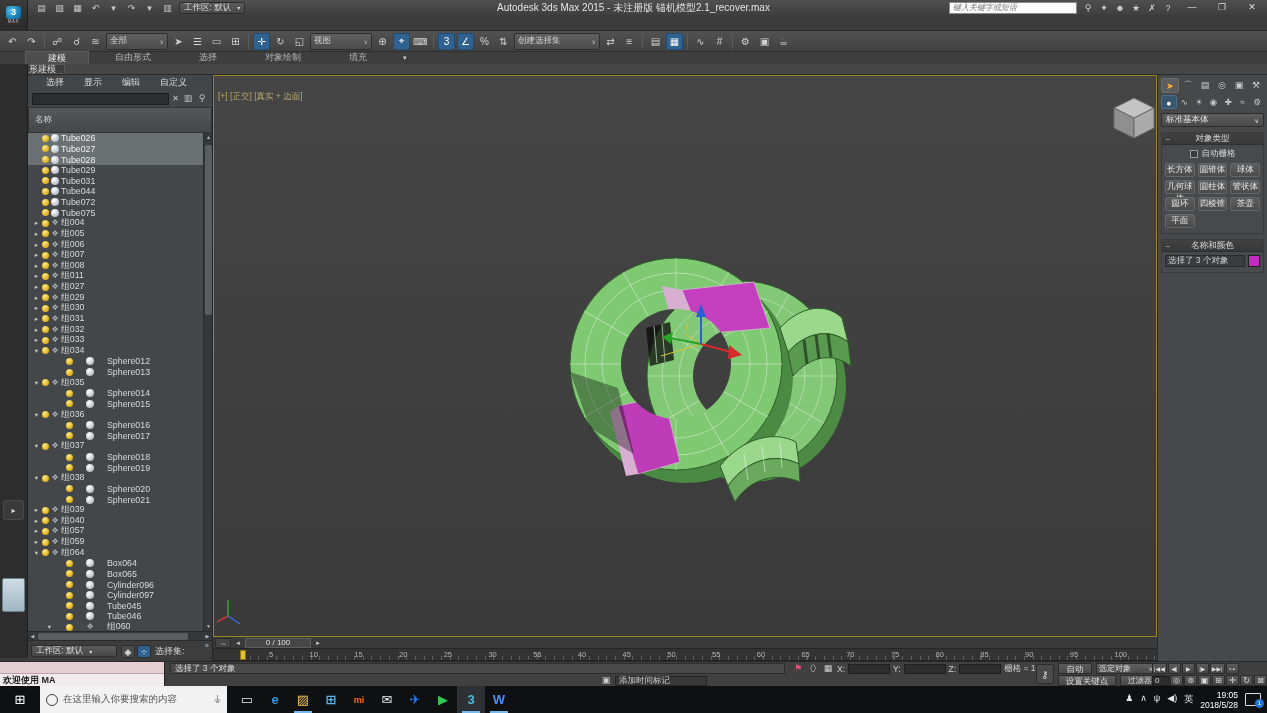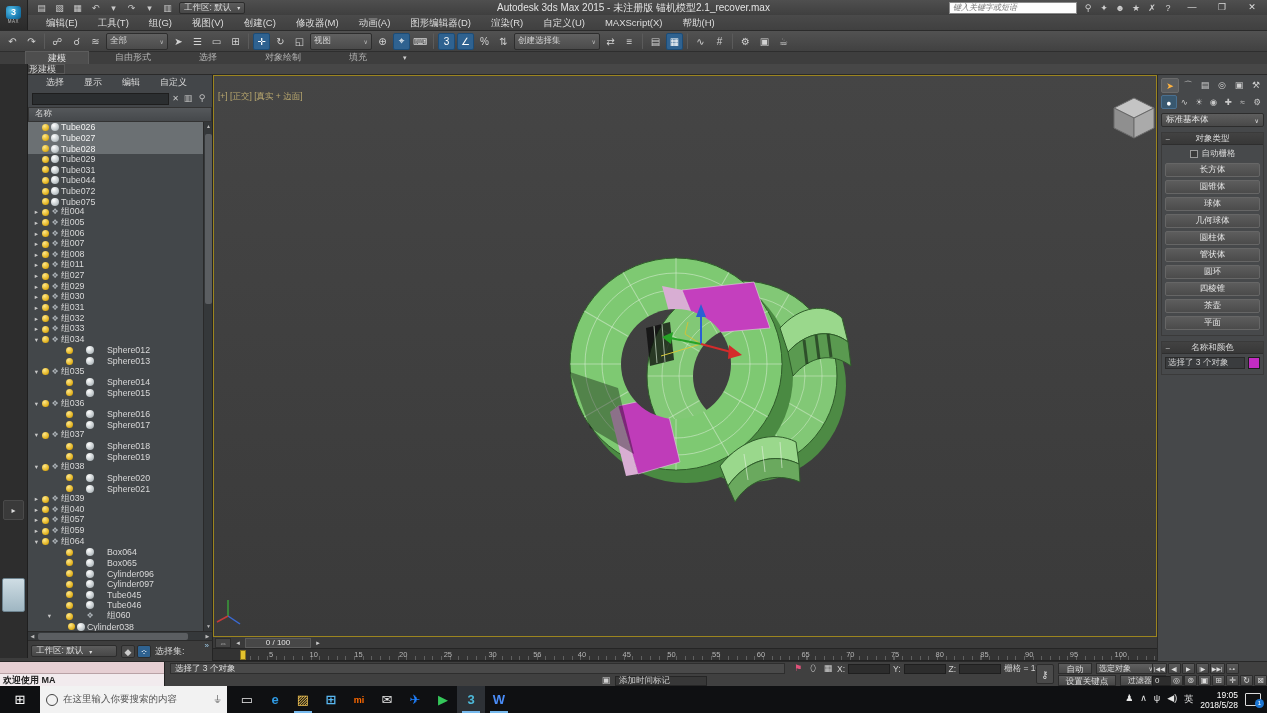--- a/index.html
+++ b/index.html
@@ -51,21 +51,21 @@
   .strip-tab{position:absolute;left:2px;top:578px;width:23px;height:34px;background:linear-gradient(#cfdde4,#9fb6c2);border:1px solid #6d838f;border-radius:2px;}
 
   
   .explorer{left:28px;top:75px;width:185px;height:565px;background:#3f4244;border-right:1px solid #242424;display:flex;flex-direction:column;}
   .exp-menu{height:15px;display:flex;align-items:center;gap:4px;padding-left:10px;background:#434649;}
   .exp-menu span{padding:0 8px;font-size:9px;color:#d8d8d8;}
   .exp-search{height:17px;display:flex;align-items:center;gap:3px;padding:0 4px;background:#434649;}
   .exp-input{flex:1;height:12px;background:#2b2e30;border:1px solid #1e1e1e;}
   .exp-x{color:#c8c8c8;font-size:8px;}
   .exp-ic{width:12px;height:11px;color:#c0c0c0;font-size:9px;text-align:center;line-height:11px;}
-  .exp-header{height:15px;background:linear-gradient(#55585b,#45484b);border:1px solid #333;display:flex;align-items:flex-start;padding-left:6px;font-size:8.5px;color:#d5d5d5;position:relative;font-family:Liberation Mono, monospace;}
+  .exp-header{height:26px;background:linear-gradient(#55585b,#45484b);border:1px solid #333;display:flex;align-items:center;padding-left:6px;font-size:8.5px;color:#d5d5d5;position:relative;font-family:Liberation Mono, monospace;}
   .exp-body{flex:1;display:flex;overflow:hidden;background:#43474a;}
   .exp-list{flex:1;overflow:hidden;}
   .row{height:10.63px;display:flex;align-items:center;padding-left:5px;gap:2px;white-space:nowrap;}
   .row.sel{background:#6b7073;}
   .row .arr{width:7px;font-size:6.5px;color:#c8c8c8;text-align:center;}
   .row .bulb{width:7px;height:7px;border-radius:50%;background:radial-gradient(circle at 35% 30%,#ffe88a,#e3b31f 65%,#b5860f);flex:0 0 7px;}
   .row .oic{width:8px;height:8px;flex:0 0 8px;font-size:8px;line-height:8px;text-align:center;}
   .row.geo .oic{border-radius:50%;background:radial-gradient(circle at 35% 30%,#ffffff,#c3cacd 60%,#8d9499);}
   .row.group .oic{color:#aab0b5;}
   .row.d1{padding-left:18px;gap:13px;}
@@ -112,21 +112,21 @@
   .cp-sub{flex:1;height:14px;text-align:center;line-height:14px;font-size:8.5px;color:#c9c9c9;border-radius:2px;}
   .cp-sub.active{background:#39586f;border:1px solid #4a7090;color:#fff;}
   .cp-drop{height:14px;margin-top:3px;background:linear-gradient(#5e5e5e,#494949);border:1px solid #2d2d2d;border-radius:2px;display:flex;align-items:center;justify-content:space-between;padding:0 4px;font-size:8.5px;color:#e0e0e0;}
   .rollout{margin-top:5px;border:1px solid #3a3a3a;background:#47494b;}
   .ro-head{height:12px;background:linear-gradient(#424242,#383838);display:flex;align-items:center;font-size:8.5px;color:#dcdcdc;border-bottom:1px solid #2e2e2e;}
   .ro-head .minus{width:12px;text-align:center;color:#bbb;}
   .ro-head .ttl{flex:1;text-align:center;padding-right:12px;}
   .ro-body{padding:3px 3px 5px;}
   .cb-row{display:flex;align-items:center;justify-content:center;gap:4px;height:12px;font-size:8.5px;color:#d8d8d8;}
   .cb{width:8px;height:8px;border:1px solid #9a9a9a;background:#3a3a3a;}
-  .prim-grid{display:grid;grid-template-columns:1fr;gap:3px;margin-top:3px;}
+  .prim-grid{display:grid;grid-template-columns:1fr 1fr 1fr;gap:3px;margin-top:3px;}
   .prim{height:14px;background:linear-gradient(#5d5d5d,#4b4b4b);border:1px solid #666;border-radius:2px;color:#e4e4e4;font-size:8.5px;font-family:inherit;padding:0;}
   .nc-row{display:flex;align-items:center;gap:3px;}
   .nc-input{flex:1;height:12px;background:#3a3c3e;border:1px solid #2a2a2a;color:#cfcfcf;font-size:8.5px;display:flex;align-items:center;padding:0 2px;}
   .nc-swatch{width:12px;height:12px;border:1px solid #1e1e1e;}
   .cp-below{left:1157px;top:661px;width:110px;height:25px;background:#404040;position:absolute;}
 
   
   .statusbar{left:0;top:661px;width:1267px;height:25px;background:#404040;border-top:1px solid #282828;position:absolute;}
   .listener{position:absolute;left:0;top:0;width:165px;height:25px;border-right:1px solid #222;}
   .lis1{height:12px;background:#e6cfd3;border-bottom:1px solid #b9a2a6;}
@@ -202,35 +202,20 @@
           <span class="ti"><span>★</span></span>
           <span class="ti"><span>✗</span></span>
           <span class="ti"><span>?</span></span>
         </span>
       <span class="winbtn">—</span>
       <span class="winbtn">❐</span>
       <span class="winbtn">✕</span>
     </div>
   </div>
 
-  <div class="abs menubar">
-
-  <span class="menu-item">编辑(E)</span>
-      <span class="menu-item">工具(T)</span>
-      <span class="menu-item">组(G)</span>
-      <span class="menu-item">视图(V)</span>
-      <span class="menu-item">创建(C)</span>
-      <span class="menu-item">修改器(M)</span>
-      <span class="menu-item">动画(A)</span>
-      <span class="menu-item">图形编辑器(D)</span>
-      <span class="menu-item">渲染(R)</span>
-      <span class="menu-item">自定义(U)</span>
-      <span class="menu-item">MAXScript(X)</span>
-      <span class="menu-item">帮助(H)</span>
-    </div>
 
   <div class="abs logo">
     <span class="swirl">3</span>
     <span class="mx">MAX</span>
   </div>
 
   <div class="abs toolbar">
 
   <span class="tb">
         <span class="g">↶</span>

